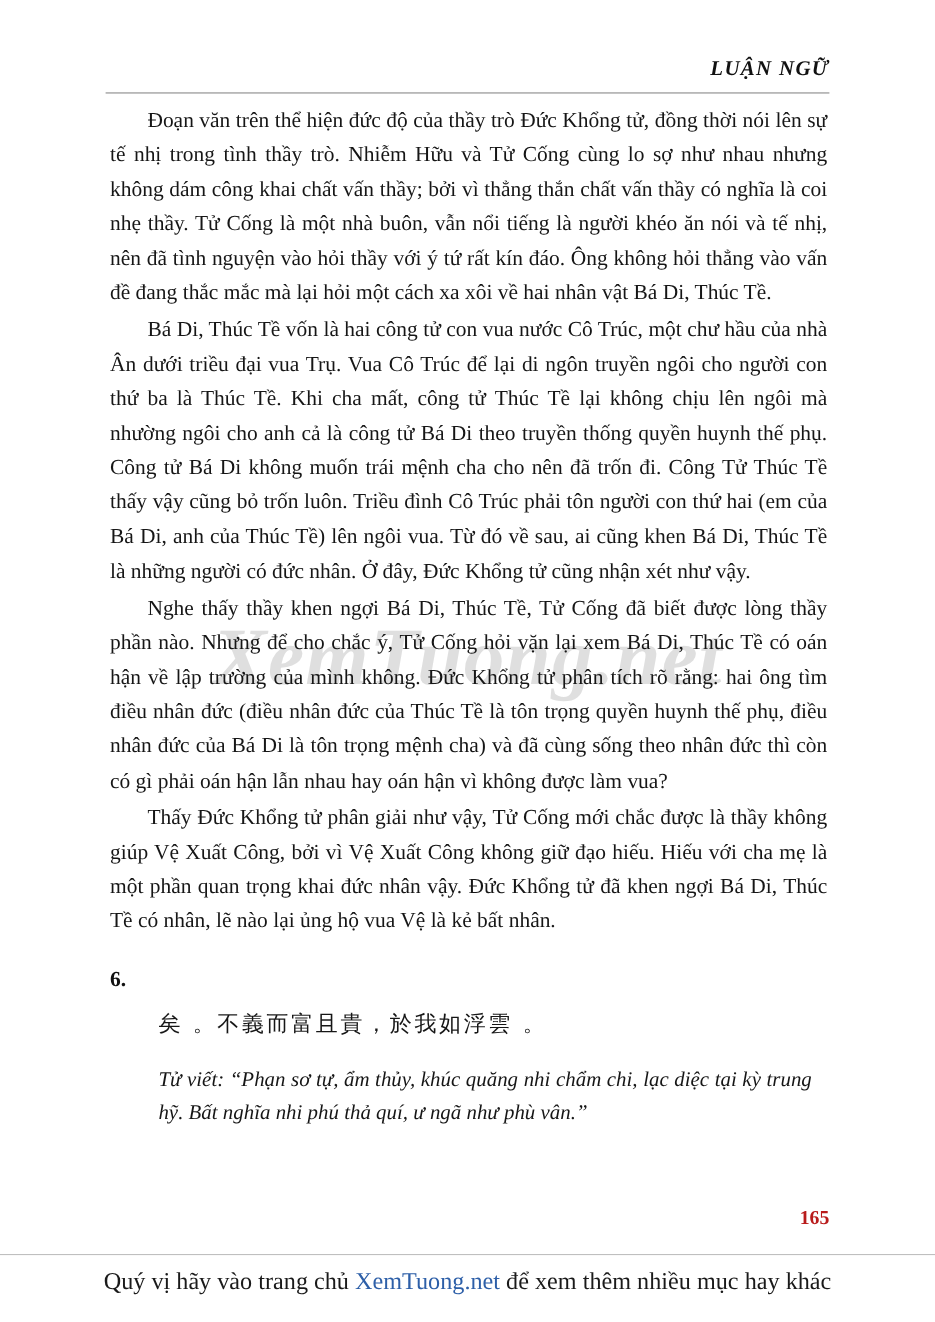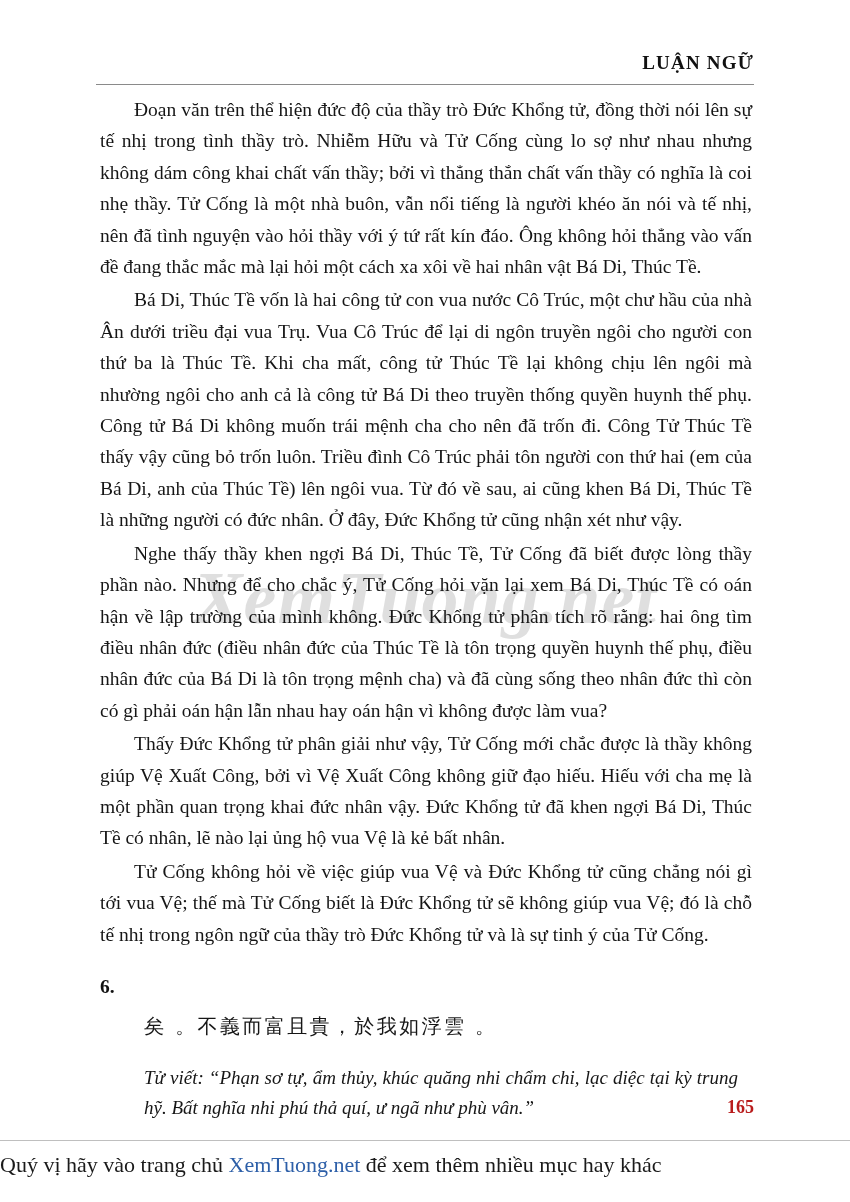--- a/index.html
+++ b/index.html
@@ -24,20 +24,21 @@
     box-sizing: border-box;
   }
 
   
   .header {
     position: absolute;
     left: 96px;
     right: 96px;
     top: 52px;
     text-align: right;
+    font-style: italic;
   }
   .header-title {
     font-family: "Liberation Serif", serif;
     font-weight: bold;
     font-size: 19px;
     letter-spacing: 1.2px;
     color: #111;
   }
   .header-rule {
     position: absolute;
@@ -134,20 +135,21 @@
     right: 0;
     top: 1140px;
     border-top: 1px solid #bfbfbf;
     height: 0;
   }
   .footer {
     position: absolute;
     left: 0;
     right: 0;
     top: 1152px;
+    text-align: center;
     font-family: "Liberation Serif", serif;
     font-size: 22px;
     color: #1a1a1a;
     white-space: nowrap;
   }
   .footer .brand {
     color: #2d5fa8;
     font-weight: normal;
   }
 </style>
@@ -162,21 +164,20 @@
   <div class="header-rule"></div>
 
   <div class="watermark">XemTuong.net</div>
 
   <div class="content">
 
     <p class="para">Đoạn văn trên thể hiện đức độ của thầy trò Đức Khổng tử, đồng thời nói lên sự tế nhị trong tình thầy trò. Nhiễm Hữu và Tử Cống cùng lo sợ như nhau nhưng không dám công khai chất vấn thầy; bởi vì thẳng thắn chất vấn thầy có nghĩa là coi nhẹ thầy. Tử Cống là một nhà buôn, vẫn nổi tiếng là người khéo ăn nói và tế nhị, nên đã tình nguyện vào hỏi thầy với ý tứ rất kín đáo. Ông không hỏi thẳng vào vấn đề đang thắc mắc mà lại hỏi một cách xa xôi về hai nhân vật Bá Di, Thúc Tề.</p>
     <p class="para">Bá Di, Thúc Tề vốn là hai công tử con vua nước Cô Trúc, một chư hầu của nhà Ân dưới triều đại vua Trụ. Vua Cô Trúc để lại di ngôn truyền ngôi cho người con thứ ba là Thúc Tề. Khi cha mất, công tử Thúc Tề lại không chịu lên ngôi mà nhường ngôi cho anh cả là công tử Bá Di theo truyền thống quyền huynh thế phụ. Công tử Bá Di không muốn trái mệnh cha cho nên đã trốn đi. Công Tử Thúc Tề thấy vậy cũng bỏ trốn luôn. Triều đình Cô Trúc phải tôn người con thứ hai (em của Bá Di, anh của Thúc Tề) lên ngôi vua. Từ đó về sau, ai cũng khen Bá Di, Thúc Tề là những người có đức nhân. Ở đây, Đức Khổng tử cũng nhận xét như vậy.</p>
     <p class="para">Nghe thấy thầy khen ngợi Bá Di, Thúc Tề, Tử Cống đã biết được lòng thầy phần nào. Nhưng để cho chắc ý, Tử Cống hỏi vặn lại xem Bá Di, Thúc Tề có oán hận về lập trường của mình không. Đức Khổng tử phân tích rõ rằng: hai ông tìm điều nhân đức (điều nhân đức của Thúc Tề là tôn trọng quyền huynh thế phụ, điều nhân đức của Bá Di là tôn trọng mệnh cha) và đã cùng sống theo nhân đức thì còn có gì phải oán hận lẫn nhau hay oán hận vì không được làm vua?</p>
     <p class="para">Thấy Đức Khổng tử phân giải như vậy, Tử Cống mới chắc được là thầy không giúp Vệ Xuất Công, bởi vì Vệ Xuất Công không giữ đạo hiếu. Hiếu với cha mẹ là một phần quan trọng khai đức nhân vậy. Đức Khổng tử đã khen ngợi Bá Di, Thúc Tề có nhân, lẽ nào lại ủng hộ vua Vệ là kẻ bất nhân.</p>
-    <p class="para">Tử Cống không hỏi về việc giúp vua Vệ và Đức Khổng tử cũng chẳng nói gì tới vua Vệ; thế mà Tử Cống biết là Đức Khổng tử sẽ không giúp vua Vệ; đó là chỗ tế nhị trong ngôn ngữ của thầy trò Đức Khổng tử và là sự tinh ý của Tử Cống.</p>
 
     <div class="section-number">6.</div>
 
     <div class="cjk-block">
       <div>矣 。不義而富且貴，於我如浮雲 。</div>
     </div>
 
     <div class="translit">Tử viết: “Phạn sơ tự, ẩm thủy, khúc quăng nhi chẩm chi, lạc diệc tại kỳ trung hỹ. Bất nghĩa nhi phú thả quí, ư ngã như phù vân.”</div>
 
   </div>

